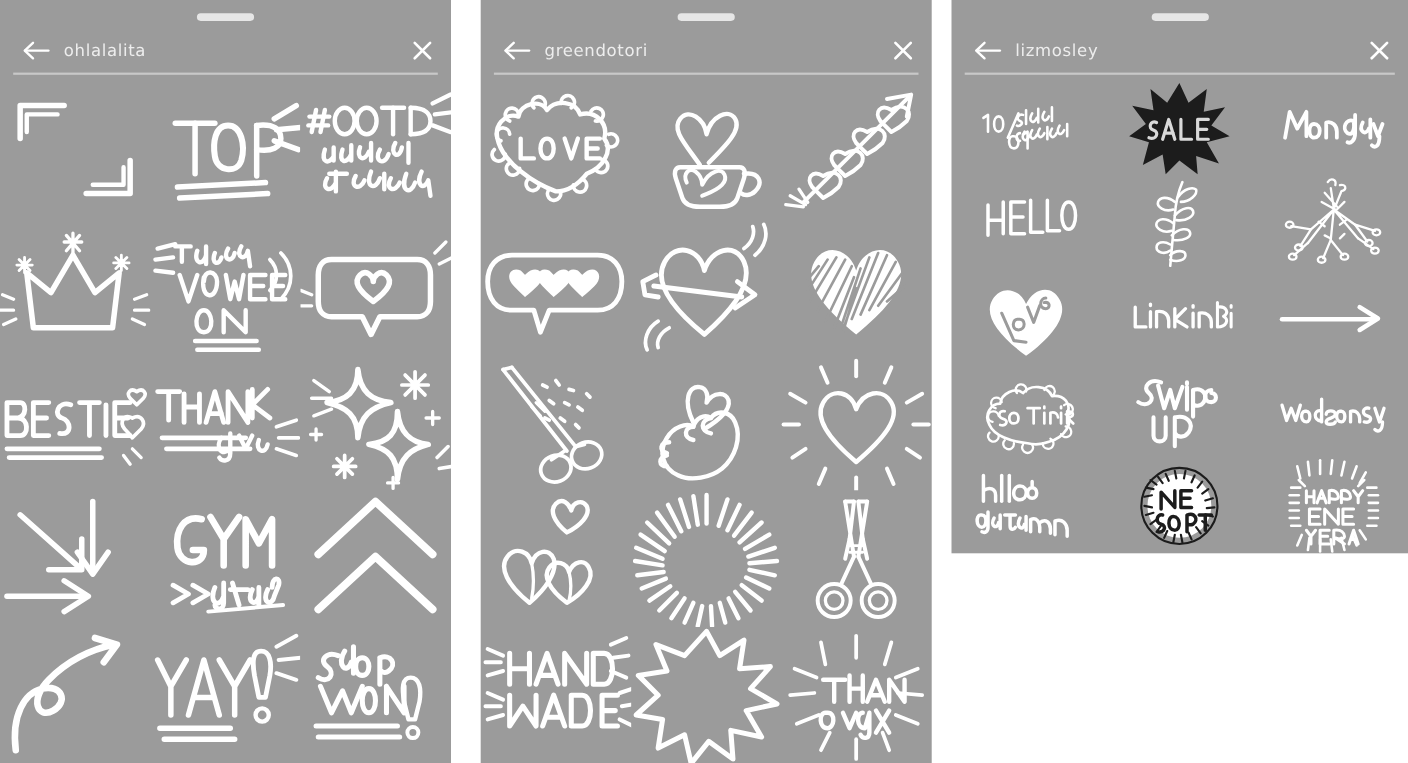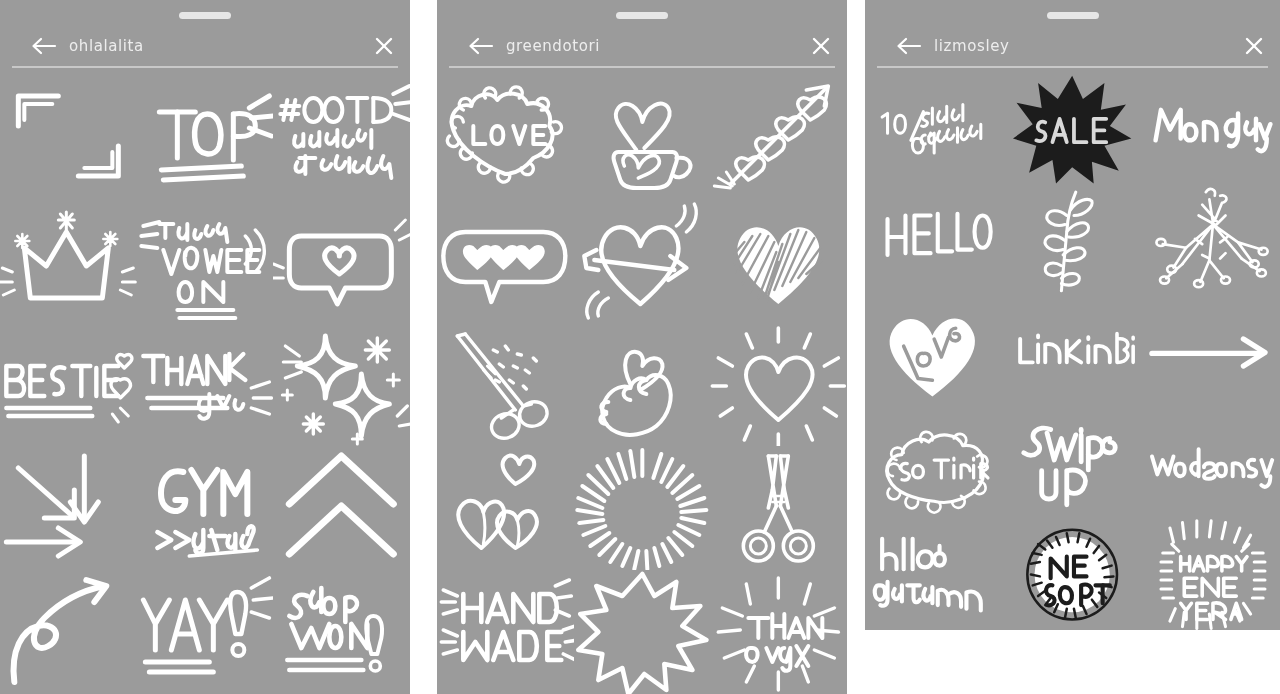--- a/index.html
+++ b/index.html
@@ -3,24 +3,24 @@
 <meta charset="utf-8">
 <style>
   html,body{margin:0;padding:0;background:#ffffff;}
   body{width:1280px;height:694px;overflow:hidden;font-family:"Liberation Sans",sans-serif;}
   .screen{position:relative;width:1280px;height:694px;display:flex;gap:0;background:#ffffff;}
   .panel{position:relative;background:#9b9b9b;overflow:hidden;}
   .panel-1{width:410px;height:694px;}
   .gap{width:27px;height:694px;background:#ffffff;}
   .panel-2{width:410px;height:694px;text-decoration:underline;}
   .gap2{width:18px;height:694px;background:#ffffff;}
-  .panel-3{width:415px;height:630px;}
+  .panel-3{width:415px;height:503px;}
 
   .handle{position:absolute;top:12px;left:50%;transform:translateX(-50%);width:52px;height:7px;border-radius:4px;background:#e6e6e6;}
-  .topbar{position:absolute;top:28px;left:15px;right:0;height:36px;display:flex;align-items:center;padding:0 14px;box-sizing:border-box;}
+  .topbar{position:absolute;top:28px;left:4px;right:0;height:36px;display:flex;align-items:center;padding:0 14px;box-sizing:border-box;}
   .back-icon{width:30px;height:24px;flex:0 0 auto;}
   .username{flex:1 1 auto;color:#f2f2f2;font-size:15px;letter-spacing:.6px;padding-left:10px;font-family:"DejaVu Sans",sans-serif;opacity:.95;}
   .close-icon{width:24px;height:24px;flex:0 0 auto;}
   .divider{position:absolute;top:66px;left:12px;right:12px;height:2px;background:rgba(255,255,255,.45);}
 
   .grid{position:absolute;top:74px;left:0;right:0;bottom:0;display:grid;grid-template-columns:repeat(3,1fr);grid-template-rows:repeat(5,1fr);}
   .cell{display:flex;align-items:center;justify-content:center;overflow:hidden;}
   .cell svg{width:100%;height:100%;display:block;}
   .dk{fill:none;stroke:#ffffff;stroke-width:5;stroke-linecap:round;stroke-linejoin:round;}
   .dkf{fill:#ffffff;stroke:none;}

